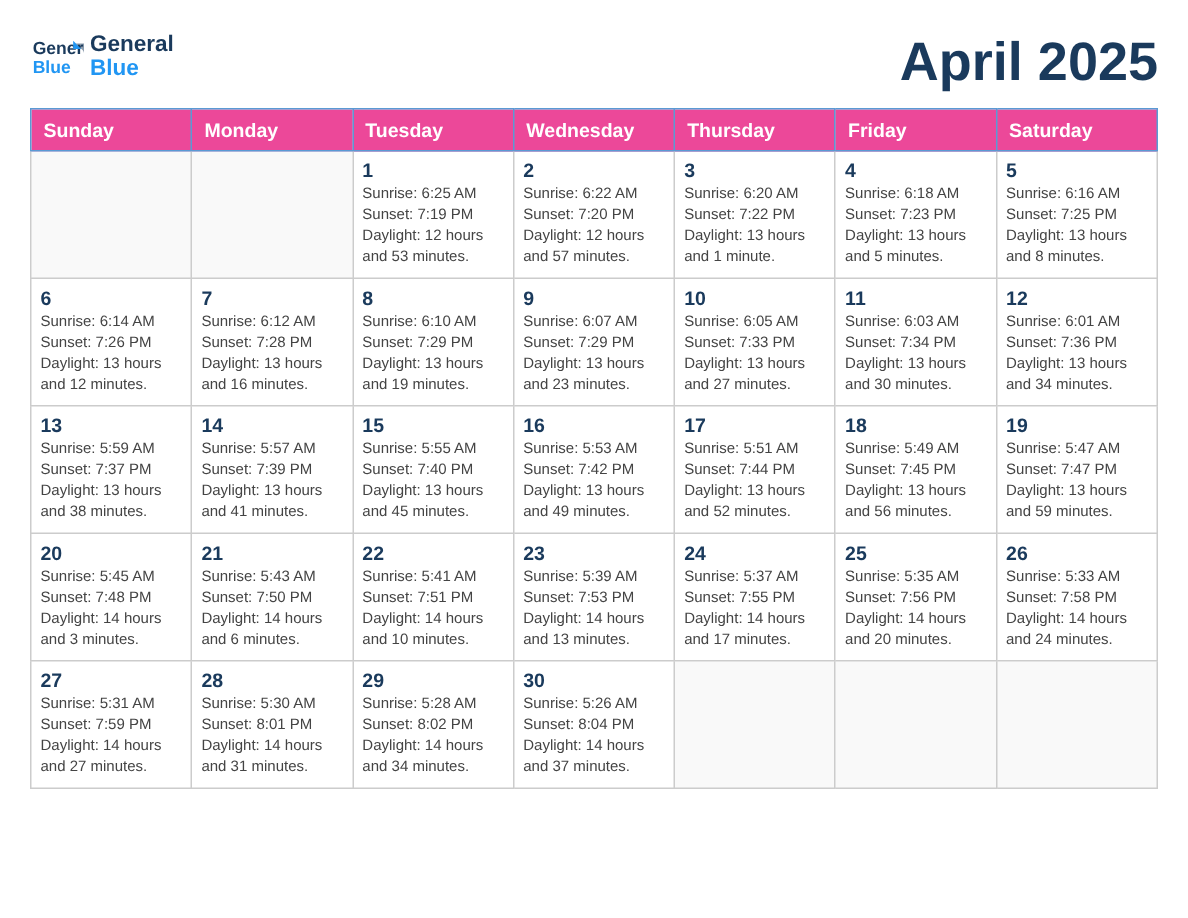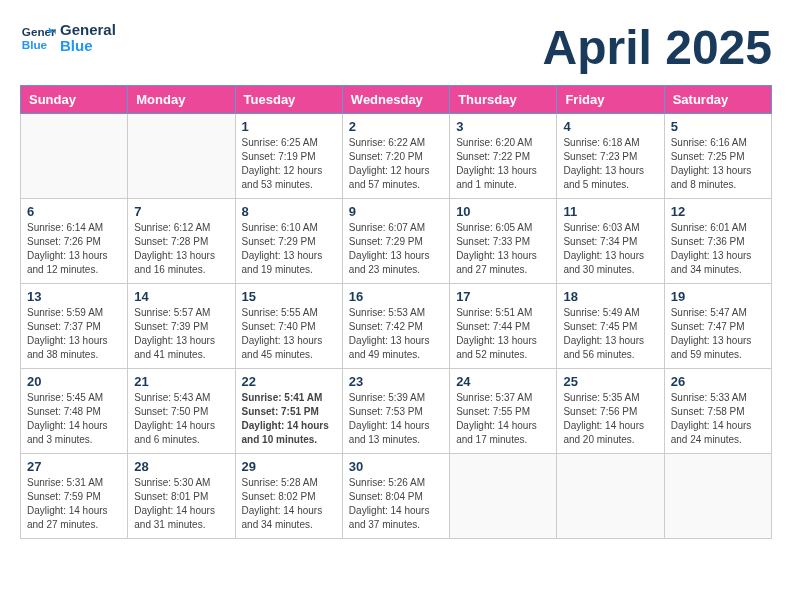--- a/index.html
+++ b/index.html
@@ -22,21 +22,21 @@
       gap: 4px;
     }
     .logo-icon {
       width: 36px;
       height: 36px;
     }
     .title-area {
       text-align: right;
     }
     .calendar-title {
-      font-size: 48px;
+      font-size: 36px;
       font-weight: bold;
       color: #1a3a5c;
     }
     .calendar-subtitle {
       font-size: 16px;
       color: #1a3a5c;
     }
     table {
       width: 100%;
       border-collapse: collapse;
@@ -260,21 +260,21 @@
         </td>
         <td>
           <span class="day-number">21</span>
           <div class="day-info" style="white-space: pre-line;">Sunrise: 5:43 AM
 Sunset: 7:50 PM
 Daylight: 14 hours
 and 6 minutes.</div>
         </td>
         <td>
           <span class="day-number">22</span>
-          <div class="day-info" style="white-space: pre-line; font-weight: bold;">Sunrise: 5:41 AM
+          <div class="day-info" style="white-space: pre-line;">Sunrise: 5:41 AM
 Sunset: 7:51 PM
 Daylight: 14 hours
 and 10 minutes.</div>
         </td>
         <td>
           <span class="day-number">23</span>
           <div class="day-info" style="white-space: pre-line;">Sunrise: 5:39 AM
 Sunset: 7:53 PM
 Daylight: 14 hours
 and 13 minutes.</div>

